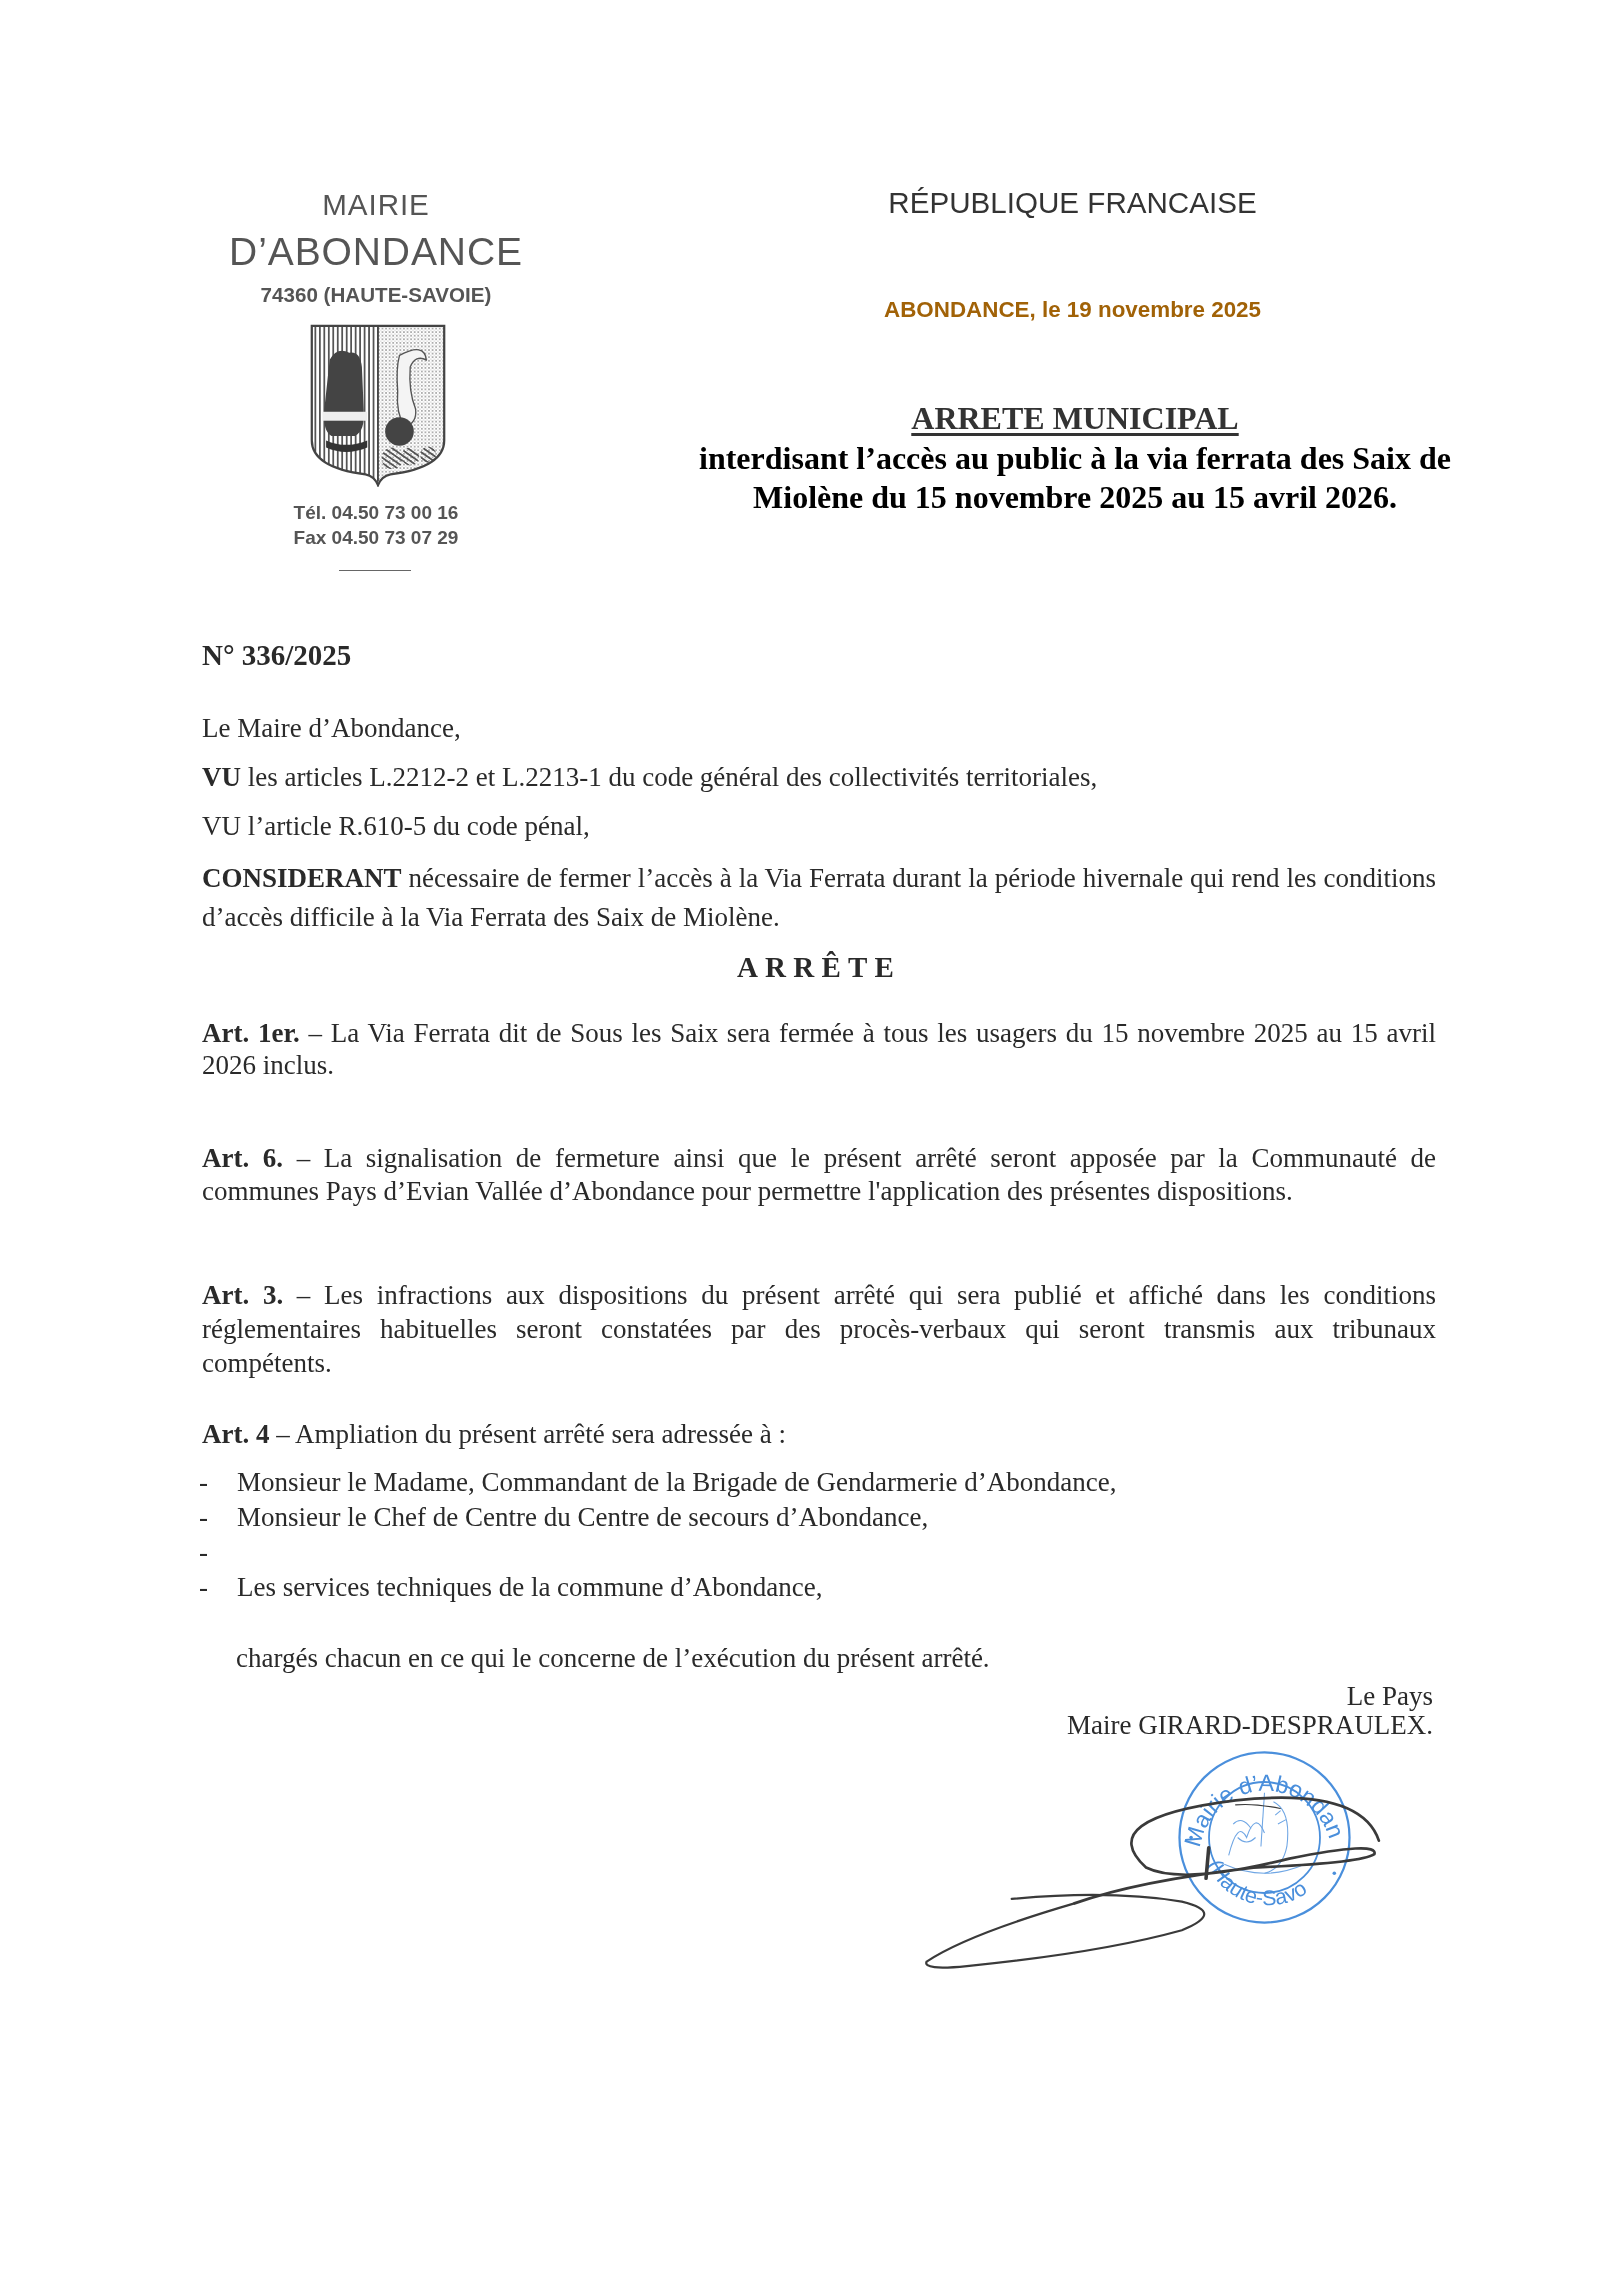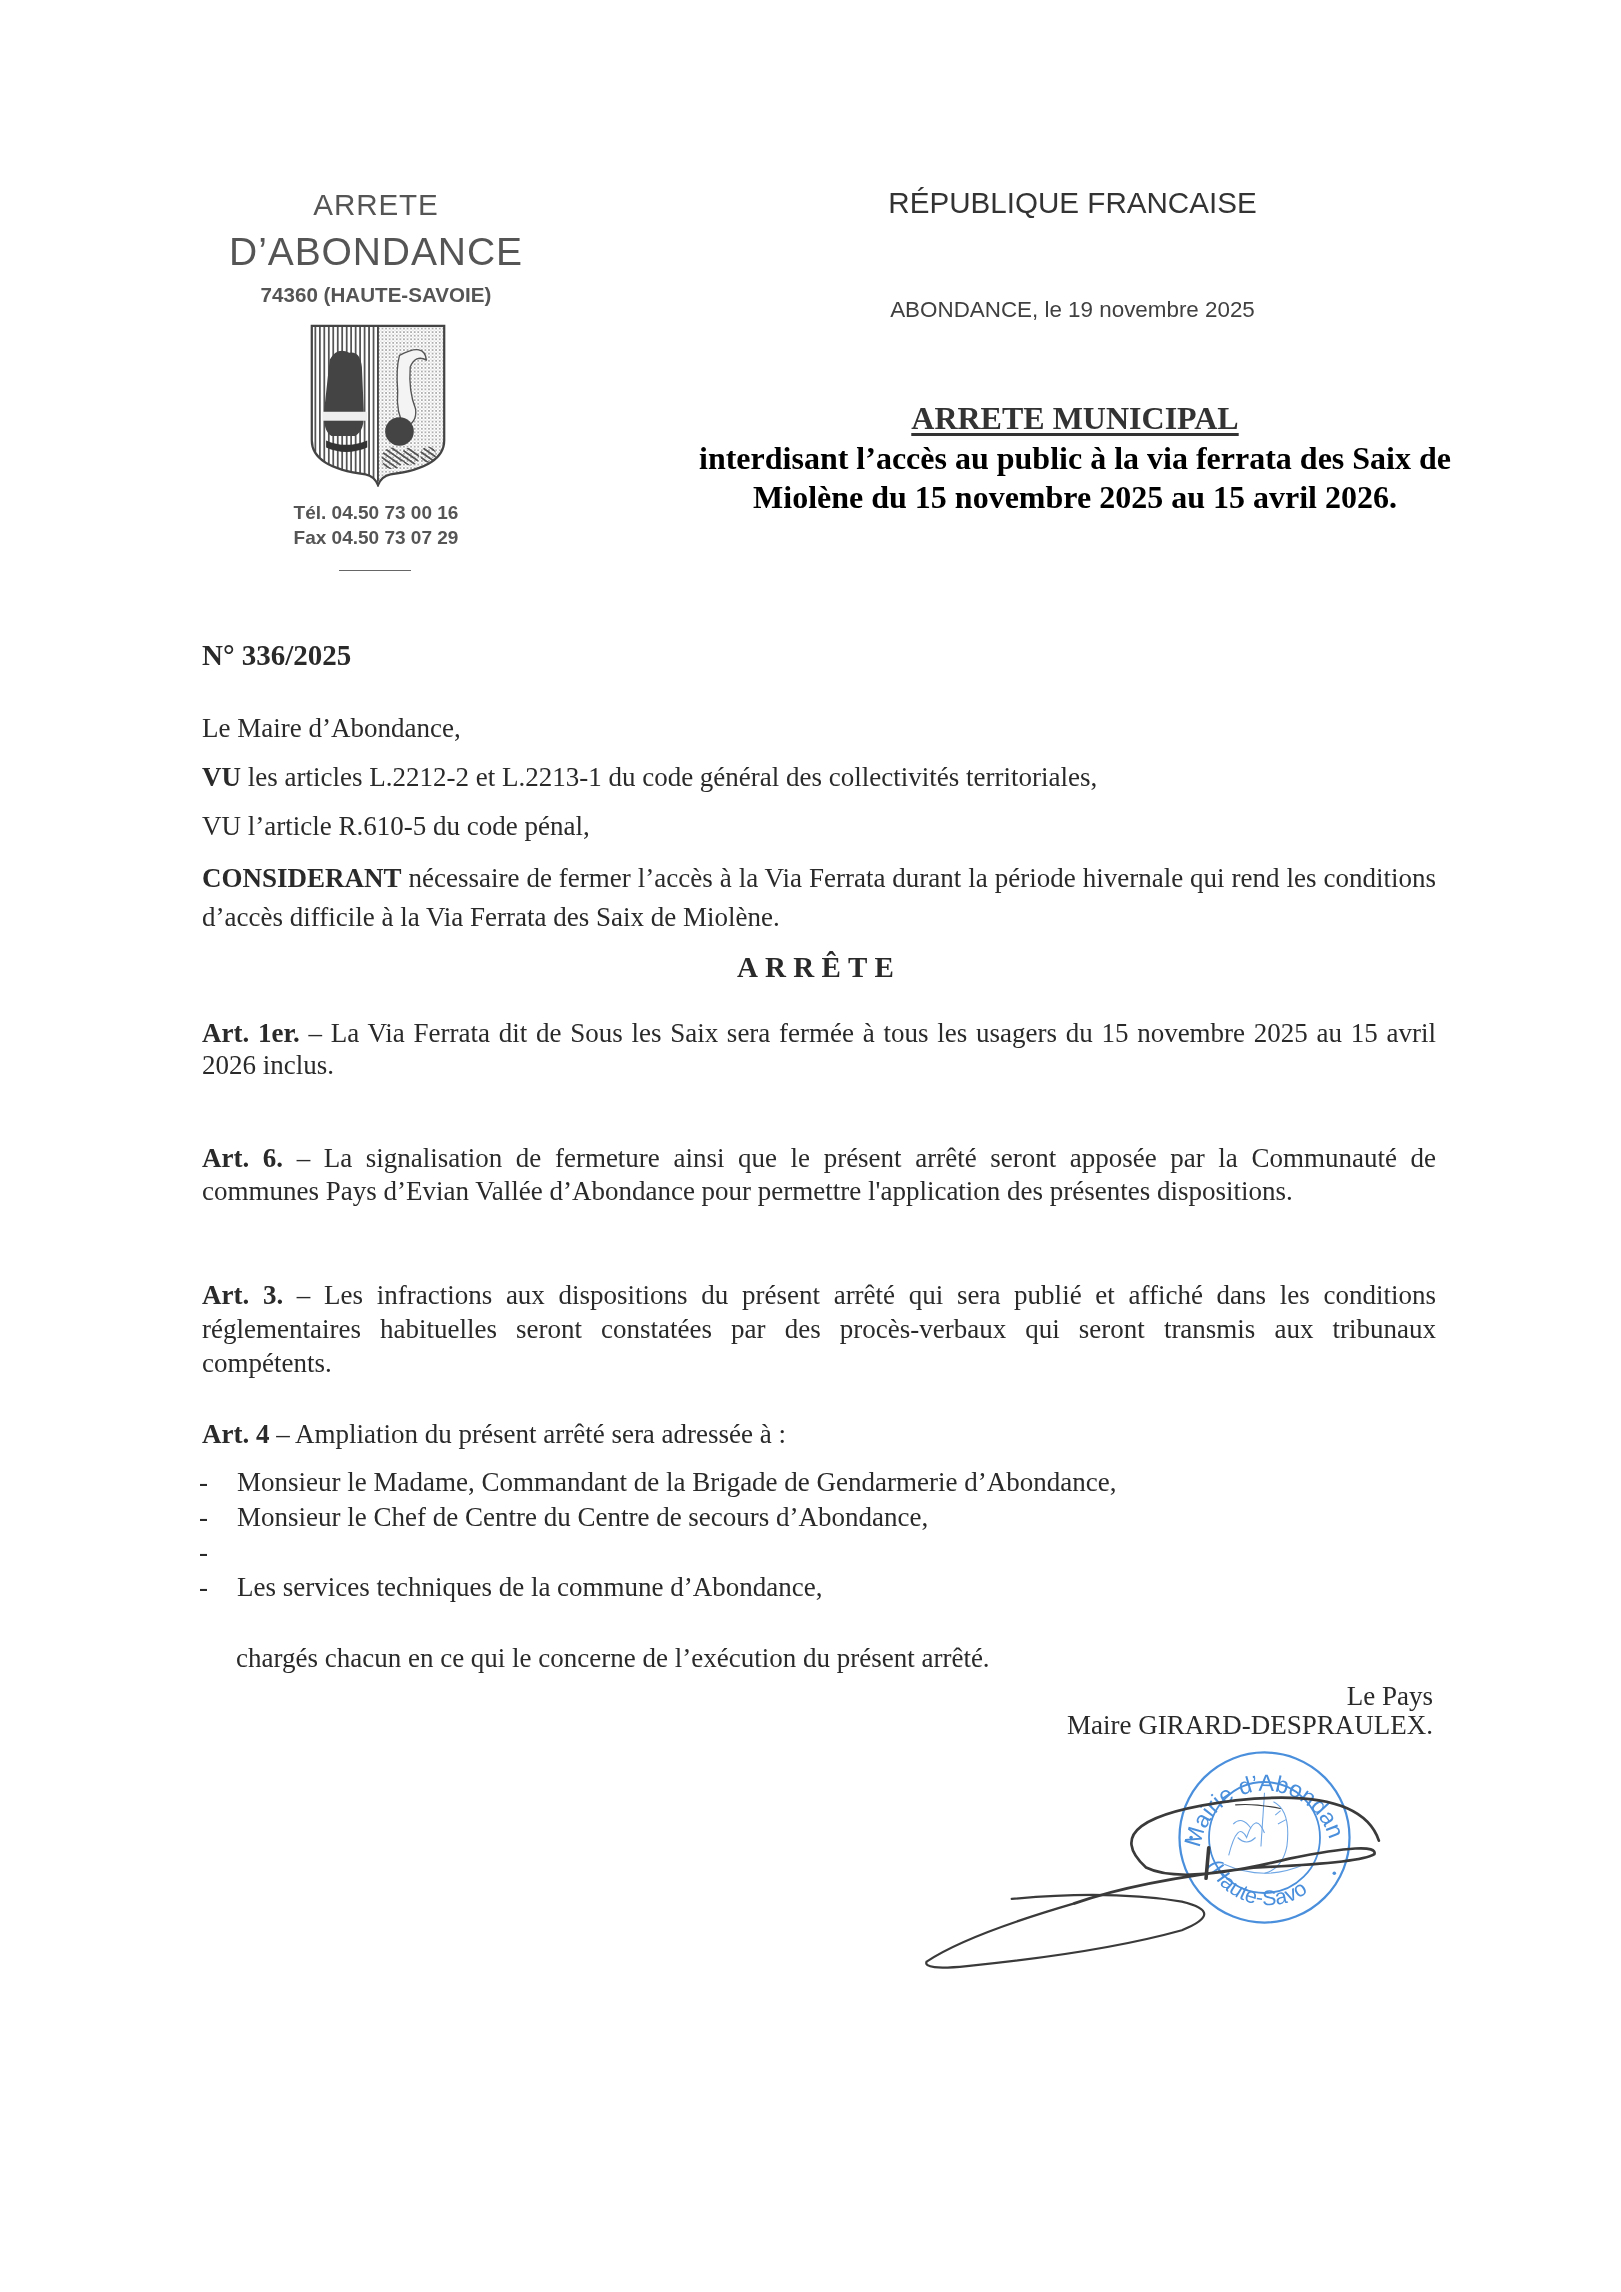--- a/index.html
+++ b/index.html
@@ -14,21 +14,21 @@
   #lh-commune { top: 230px; font-size: 39px; line-height: 43px; letter-spacing: 0.9px; }
   #lh-postal { top: 283px; font-size: 20.6px; line-height: 23px; font-weight: bold; }
   #lh-tel { top: 502px; font-size: 19px; line-height: 21.5px; font-weight: bold; }
   #lh-fax { top: 527px; font-size: 19px; line-height: 21.5px; font-weight: bold; }
   #lh-dash { position: absolute; left: 339px; top: 570px; width: 72px; height: 0; border-top: 1.8px solid #666; }
   #coat-of-arms { position: absolute; left: 310px; top: 324px; width: 136px; height: 163px; }
 
   
   .rh-center { position: absolute; left: 627px; width: 896px; text-align: center; }
   #rh-republic { left: 860px; width: 425px; top: 187px; font-size: 29.6px; line-height: 32px; color: #333; text-align: center; }
-  #rh-date { left: 860px; width: 425px; top: 297px; font-size: 22.4px; line-height: 25px; color: #404040; }
+  #rh-date { left: 860px; width: 425px; top: 297px; font-size: 22.4px; line-height: 25px; color: #a16207; font-weight: bold; }
   #rh-title { top: 399px; font-size: 32px; line-height: 38px; font-weight: bold; color: #333; }
   #rh-title span { text-decoration: underline; text-decoration-thickness: 2.7px; text-underline-offset: 3.6px; }
   #rh-subtitle { top: 439px; font-size: 32px; line-height: 39px; font-weight: bold; color: #000000; white-space: normal; }
   #rh-subtitle div { text-align: center; }
 
   
   .body-text { font-size: 27px; line-height: 32px; color: #2a2a2a; }
   .block { position: absolute; left: 202px; width: 1234px; }
   .just { text-align: justify; text-align-last: left; }
   .b { font-weight: bold; }
@@ -40,21 +40,21 @@
   .recipients .txt { position: absolute; left: 38px; top: 0; white-space: nowrap; }
 
   #sign-title { right: 188px; top: 1680px; font-size: 27px; }
   #sign-name { right: 188px; top: 1709px; font-size: 27px; }
   #stamp { position: absolute; left: 1175px; top: 1748px; width: 179px; height: 179px; }
   #signature { position: absolute; left: 913px; top: 1778px; width: 484px; height: 197px; }
 </style>
 </head>
 <body>
 
-<div class="lh-center sans" id="lh-mairie">ARRETE</div>
+<div class="lh-center sans" id="lh-mairie">MAIRIE</div>
 <div class="lh-center sans" id="lh-commune">D’ABONDANCE</div>
 <div class="lh-center sans" id="lh-postal">74360 (HAUTE-SAVOIE)</div>
 
 <svg id="coat-of-arms" viewBox="0 0 152 182">
   <defs>
     <clipPath id="shieldClip">
       <path d="M2,2 H150 V130 Q150,160 90,168 Q80,170 76,180 Q72,170 62,168 Q2,160 2,130 Z"></path>
     </clipPath>
     <pattern id="vstripes" width="5" height="10" patternUnits="userSpaceOnUse">
       <rect x="0" y="0" width="2" height="10" fill="#555"></rect>

